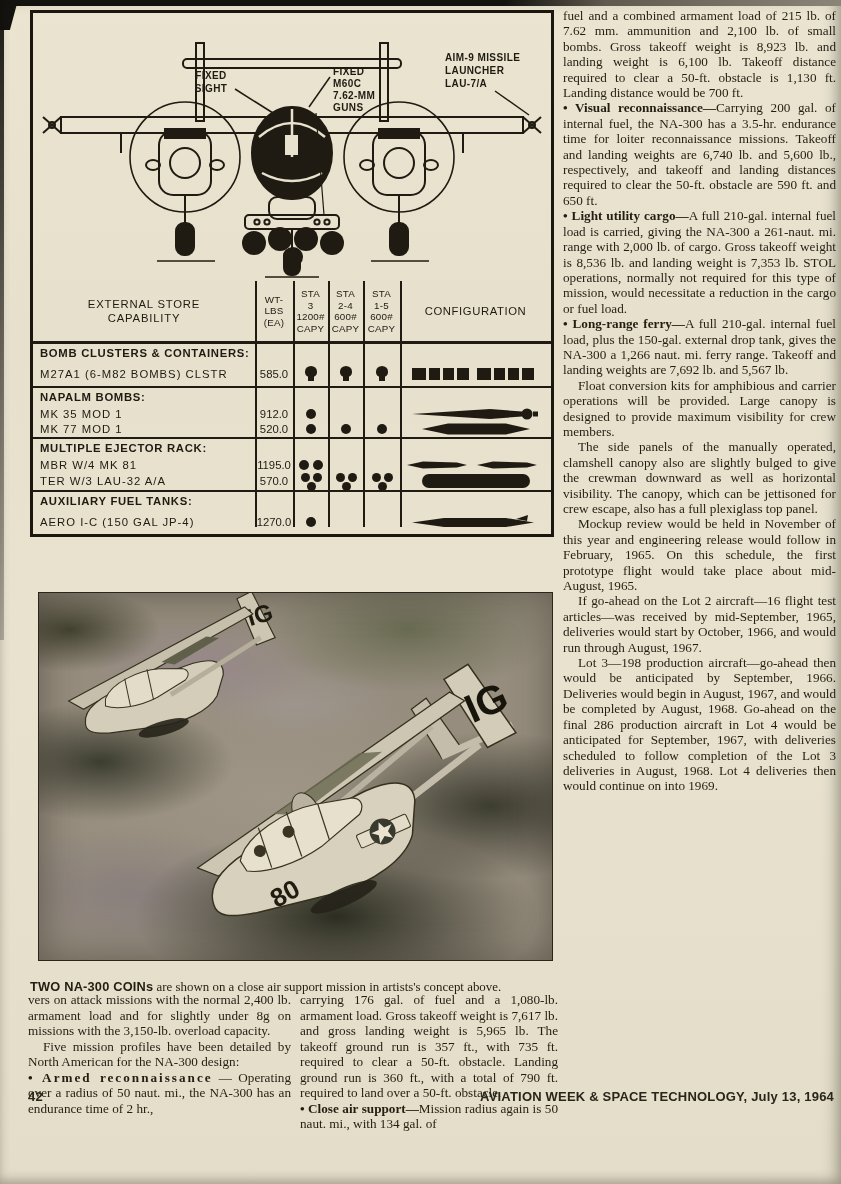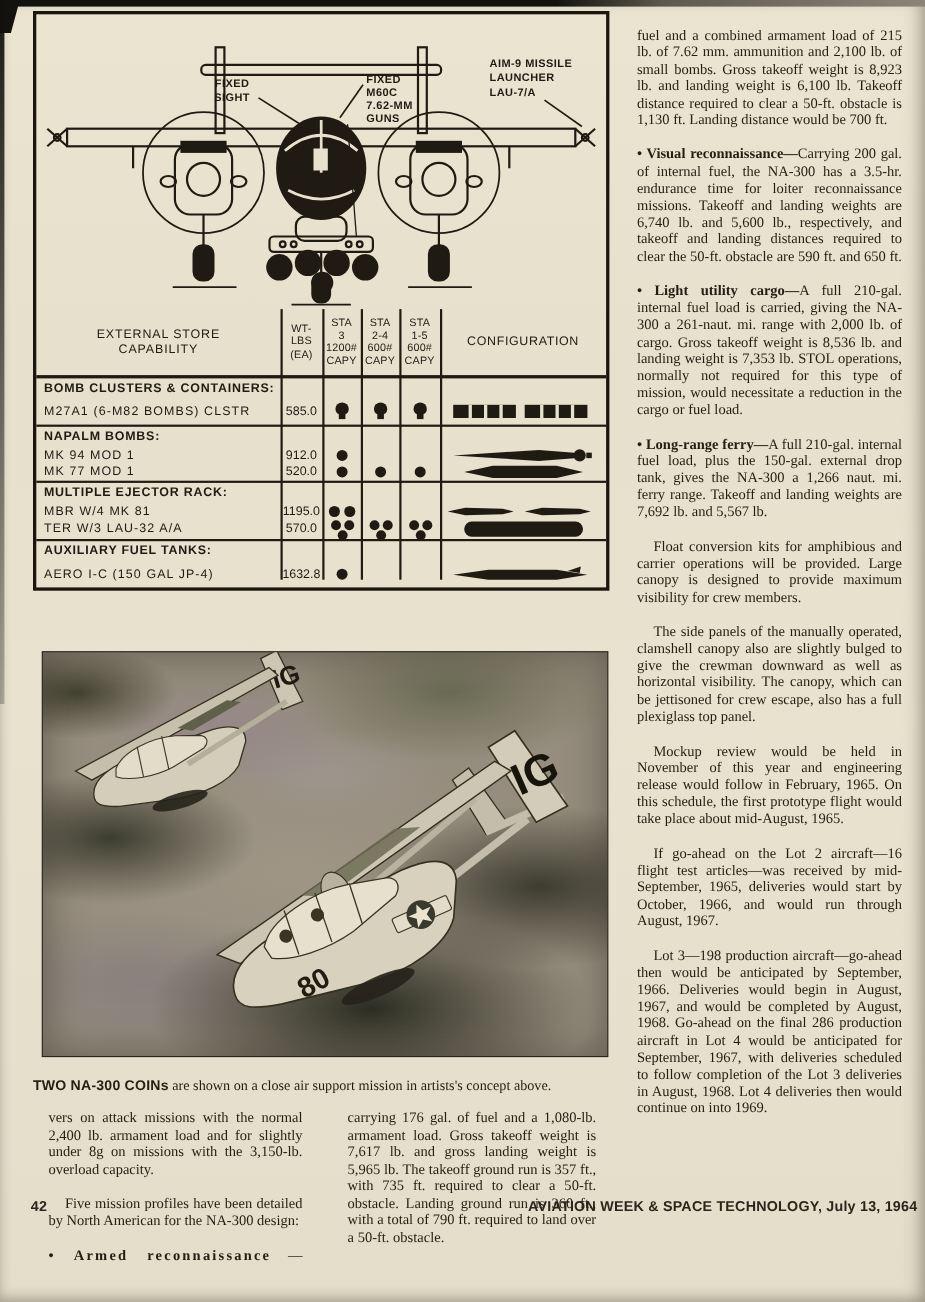--- a/index.html
+++ b/index.html
@@ -42,21 +42,21 @@
   .sym[data-sym="triple"]::before{left:3px;top:1px;width:9px;height:9px;border-radius:50%;background:var(--ink);box-shadow:12px 0 0 var(--ink),6px 9px 0 var(--ink);}
   .sym[data-sym="cluster"]::before{left:7px;top:1px;width:12px;height:11px;border-radius:50% 50% 42% 42%;background:var(--ink);}
   .sym[data-sym="cluster"]::after{left:10px;top:10px;width:6px;height:6px;background:var(--ink);}
 
   
   .caption{position:absolute;left:30px;width:527px;font-size:13.4px;line-height:19.5px;text-align:justify;}
   .caption .cap-lead{font-family:"Liberation Sans",sans-serif;font-weight:bold;font-size:12.8px;letter-spacing:.2px;}
   .photo-cap{top:964px;font-size:12.9px;}
   .tbl-cap{top:544px;}
   .col{position:absolute;overflow:hidden;font-size:13.2px;line-height:15.5px;}
-  .para{margin:16px;text-align:justify;hyphens:auto;}
+  .para{margin:0;text-align:justify;hyphens:auto;}
   .para .lead{font-weight:bold;}
   .para.indent{text-indent:15px;}
   .lead.sp{letter-spacing:2px;}
   .col-left{left:28px;top:992px;width:263px;height:158px;}
   .col-mid{left:300px;top:992px;width:258px;height:158px;}
   .col-right{left:563px;top:8px;width:273px;height:1140px;line-height:15.4px;}
 
   
   .photo{position:absolute;left:38px;top:592px;width:513px;height:367px;margin:0;border:1px solid #2a261c;overflow:hidden;
     background-color:#968d7e;
@@ -253,21 +253,21 @@
 
       <div class="trow sep" style="height:17px">
         <div class="c-desc title">NAPALM BOMBS:</div>
         <div></div>
           <div></div>
           <div></div>
           <div></div>
           <div></div>
       </div>
       <div class="trow" style="height:15px">
-        <div class="c-desc">MK 94 MOD 1</div>
+        <div class="c-desc">MK 35 MOD 1</div>
         <div class="c-wt">912.0</div>
         <div class="c-sym">
             <span class="sym" data-sym="single"></span>
           </div>
         <div class="c-sym">
             <span class="sym" data-sym=""></span>
           </div>
         <div class="c-sym">
             <span class="sym" data-sym=""></span>
           </div>
@@ -347,21 +347,21 @@
       <div class="trow sep" style="height:18px">
         <div class="c-desc title">AUXILIARY FUEL TANKS:</div>
         <div></div>
           <div></div>
           <div></div>
           <div></div>
           <div></div>
       </div>
       <div class="trow" style="height:24px">
         <div class="c-desc">AERO I-C (150 GAL JP-4)</div>
-        <div class="c-wt">1632.8</div>
+        <div class="c-wt">1270.0</div>
         <div class="c-sym">
             <span class="sym" data-sym="single"></span>
           </div>
         <div class="c-sym">
             <span class="sym" data-sym=""></span>
           </div>
         <div class="c-sym">
             <span class="sym" data-sym=""></span>
           </div>
         <div class="c-cfg">

